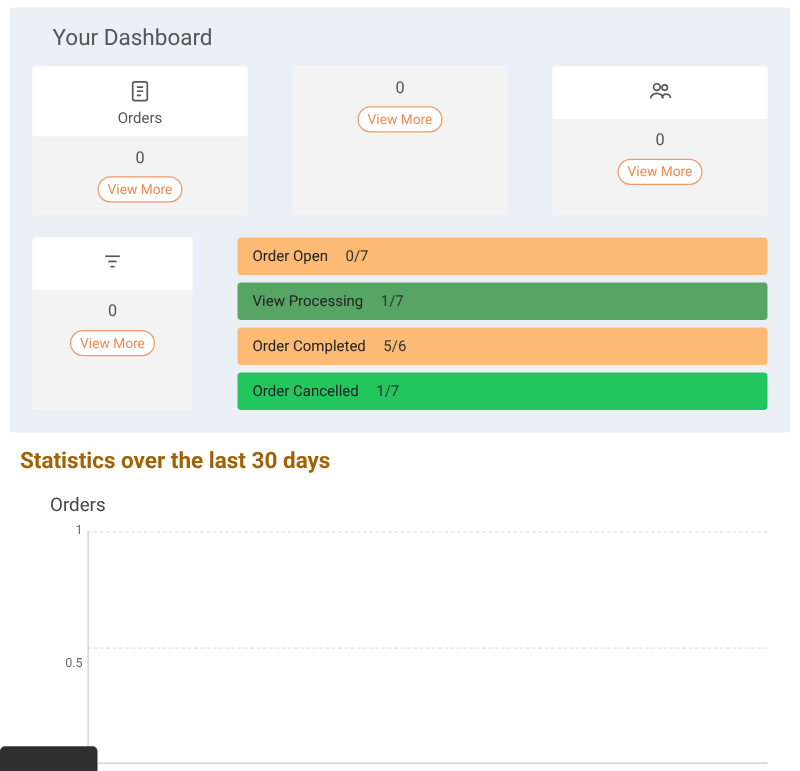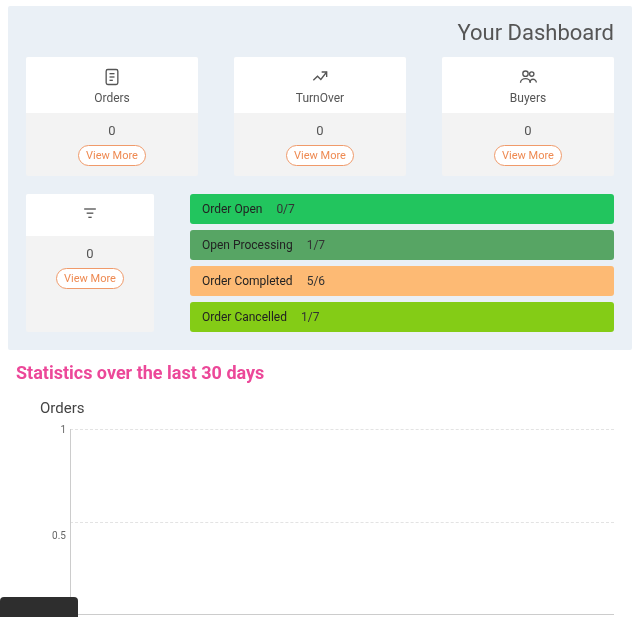--- a/index.html
+++ b/index.html
@@ -10,24 +10,23 @@
     color: #333;
     width: 640px;
   }
   .dash-panel {
     background: #eaf0f6;
     padding: 14px 18px 18px 18px;
     margin: 6px 8px 10px 8px;
     border-radius: 2px;
   }
   .dash-title {
-    font-size: 22px;
+    font-size: 18px;
     color: #555;
-    margin: 0 0 12px 4px;
-    text-align: right;
+    margin: 0 0 12px 16px;
   }
   .stat-row {
     display: flex;
     gap: 36px;
     margin-bottom: 18px;
   }
   .stat-card {
     flex: 1;
     background: #f3f3f3;
     text-align: center;
@@ -76,21 +75,21 @@
     font-size: 12px;
     color: #222;
     display: flex;
     gap: 14px;
     align-items: center;
   }
   .status-bar .count { color: #333; }
   .section-title {
     font-size: 18px;
     font-weight: 700;
-    color: #ec4899;
+    color: #a16207;
     margin: 12px 0 8px 16px;
   }
   .chart-wrap {
     margin: 10px 16px 0 16px;
   }
   .chart-title {
     font-size: 15px;
     color: #444;
     margin: 16px 0 6px 24px;
   }
@@ -160,44 +159,34 @@
               <line x1="9" y1="16" x2="13" y2="16"></line>
             </svg>
         </span>
         <div class="stat-label">Orders</div>
       </div>
       <div class="stat-value">0</div>
       <span class="view-more">View More</span>
     </div>
 
     <div class="stat-card">
-      <div class="stat-card-head">
-        <span>
-          <svg width="20" height="20" viewBox="0 0 24 24" fill="none" stroke="#555" stroke-width="1.6">
-              <polyline points="4 16 9 11 13 15 20 6"></polyline>
-              <polyline points="14 6 20 6 20 12"></polyline>
-            </svg>
-        </span>
-        <div class="stat-label">TurnOver</div>
-      </div>
       <div class="stat-value">0</div>
       <span class="view-more">View More</span>
     </div>
 
     <div class="stat-card">
       <div class="stat-card-head">
         <span>
           <svg width="22" height="20" viewBox="0 0 24 24" fill="none" stroke="#555" stroke-width="1.6">
               <circle cx="9" cy="8" r="3.2"></circle>
               <circle cx="16.5" cy="8.5" r="2.6"></circle>
               <path d="M3 19c0-3 3-5 6-5s6 2 6 5"></path>
               <path d="M14 18.5c0-2.2 2-3.8 4-3.8s4 1.6 4 3.8"></path>
             </svg>
         </span>
-        <div class="stat-label">Buyers</div>
       </div>
       <div class="stat-value">0</div>
       <span class="view-more">View More</span>
     </div>
   </div>
 
   <div class="second-row">
     <div class="stat-card">
       <div class="stat-card-head">
         <span>
@@ -206,33 +195,33 @@
               <line x1="8" y1="11" x2="16" y2="11"></line>
               <line x1="10" y1="16" x2="14" y2="16"></line>
             </svg>
         </span>
       </div>
       <div class="stat-value">0</div>
       <span class="view-more">View More</span>
     </div>
 
     <div class="status-col">
-      <div class="status-bar" style="background:#22c55e">
+      <div class="status-bar" style="background:#fdba74">
         <span>Order Open</span>
         <span class="count">0/7</span>
       </div>
       <div class="status-bar" style="background:#57a564">
-        <span>Open Processing</span>
+        <span>View Processing</span>
         <span class="count">1/7</span>
       </div>
       <div class="status-bar" style="background:#fdba74">
         <span>Order Completed</span>
         <span class="count">5/6</span>
       </div>
-      <div class="status-bar" style="background:#84cc16">
+      <div class="status-bar" style="background:#22c55e">
         <span>Order Cancelled</span>
         <span class="count">1/7</span>
       </div>
     </div>
   </div>
 </div>
 
 <div class="section-title">Statistics over the last 30 days</div>
 
 <div class="chart-wrap">

